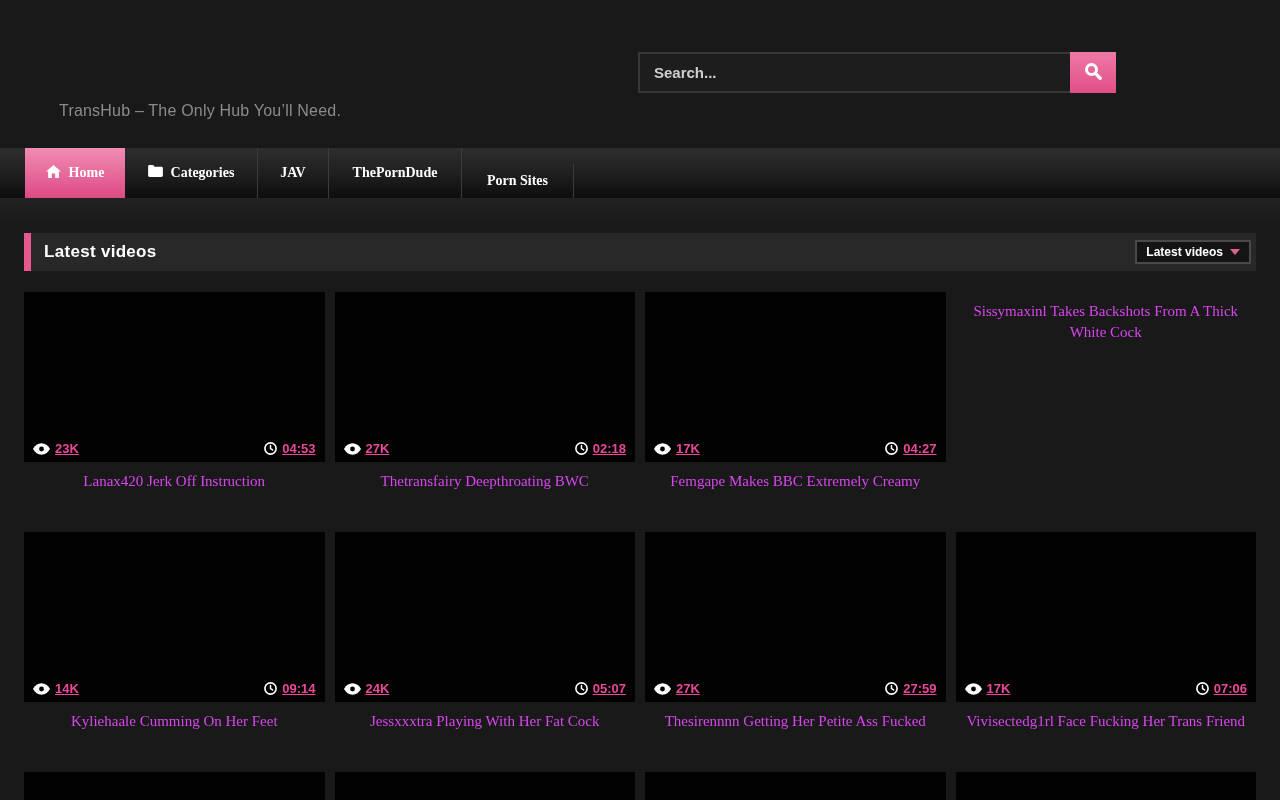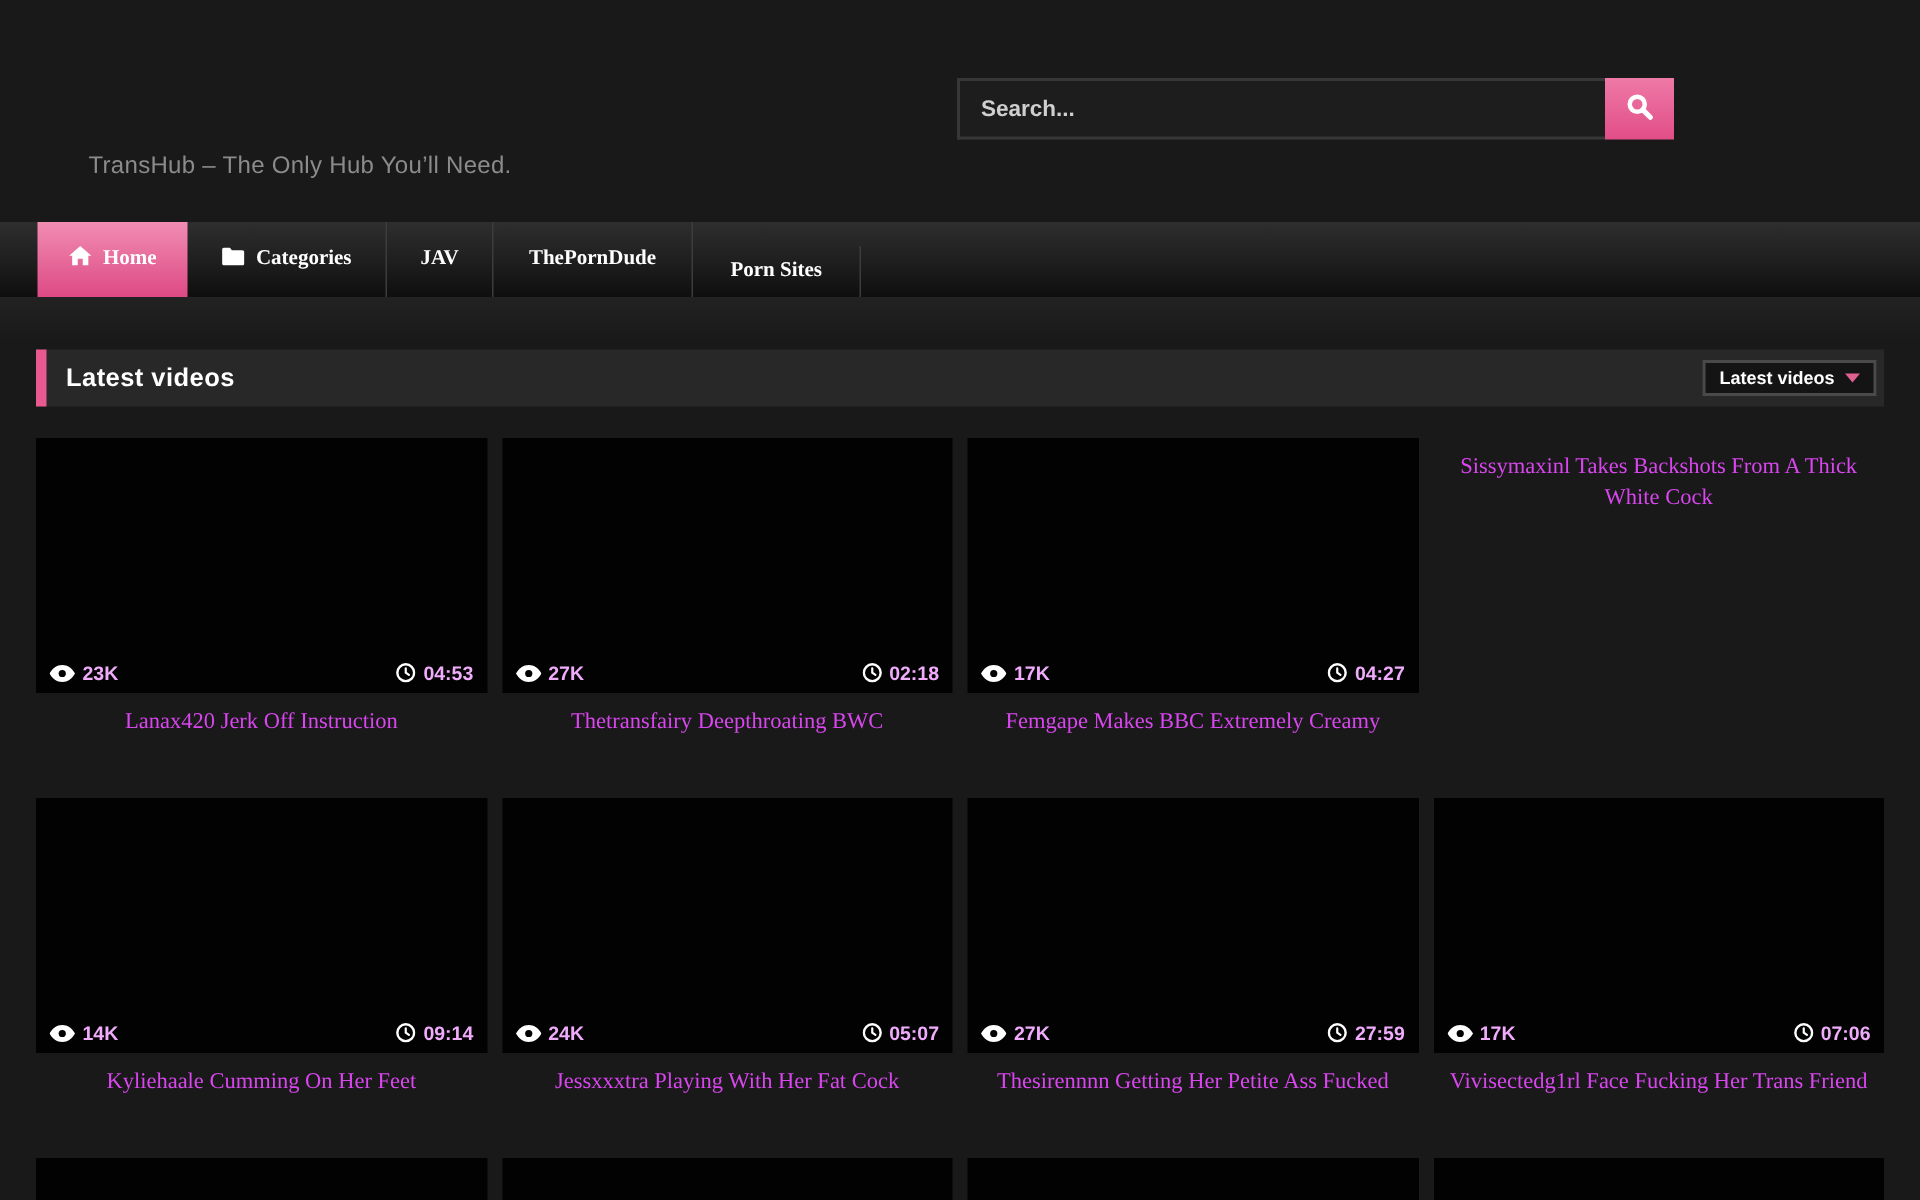--- a/index.html
+++ b/index.html
@@ -107,21 +107,21 @@
   }
   .card { height: 240px; cursor: pointer; }
   .thumb {
     height: 170px;
     background: #020202;
     position: relative;
   }
   .stats {
     position: absolute; left: 9px; right: 9px; bottom: 6px;
     display: flex; justify-content: space-between; align-items: center;
-    color: #f0abfc; font-size: 13px; font-weight: bold;
+    color: #ec4899; font-size: 13px; font-weight: bold; text-decoration: underline;
   }
   .stat { display: flex; align-items: center; gap: 5px; }
   .stat svg { display: block; }
   .video-title {
     margin-top: 9px;
     padding: 0 6px;
     text-align: center;
     color: #d946ef;
     font-size: 15px;
     line-height: 21px;

